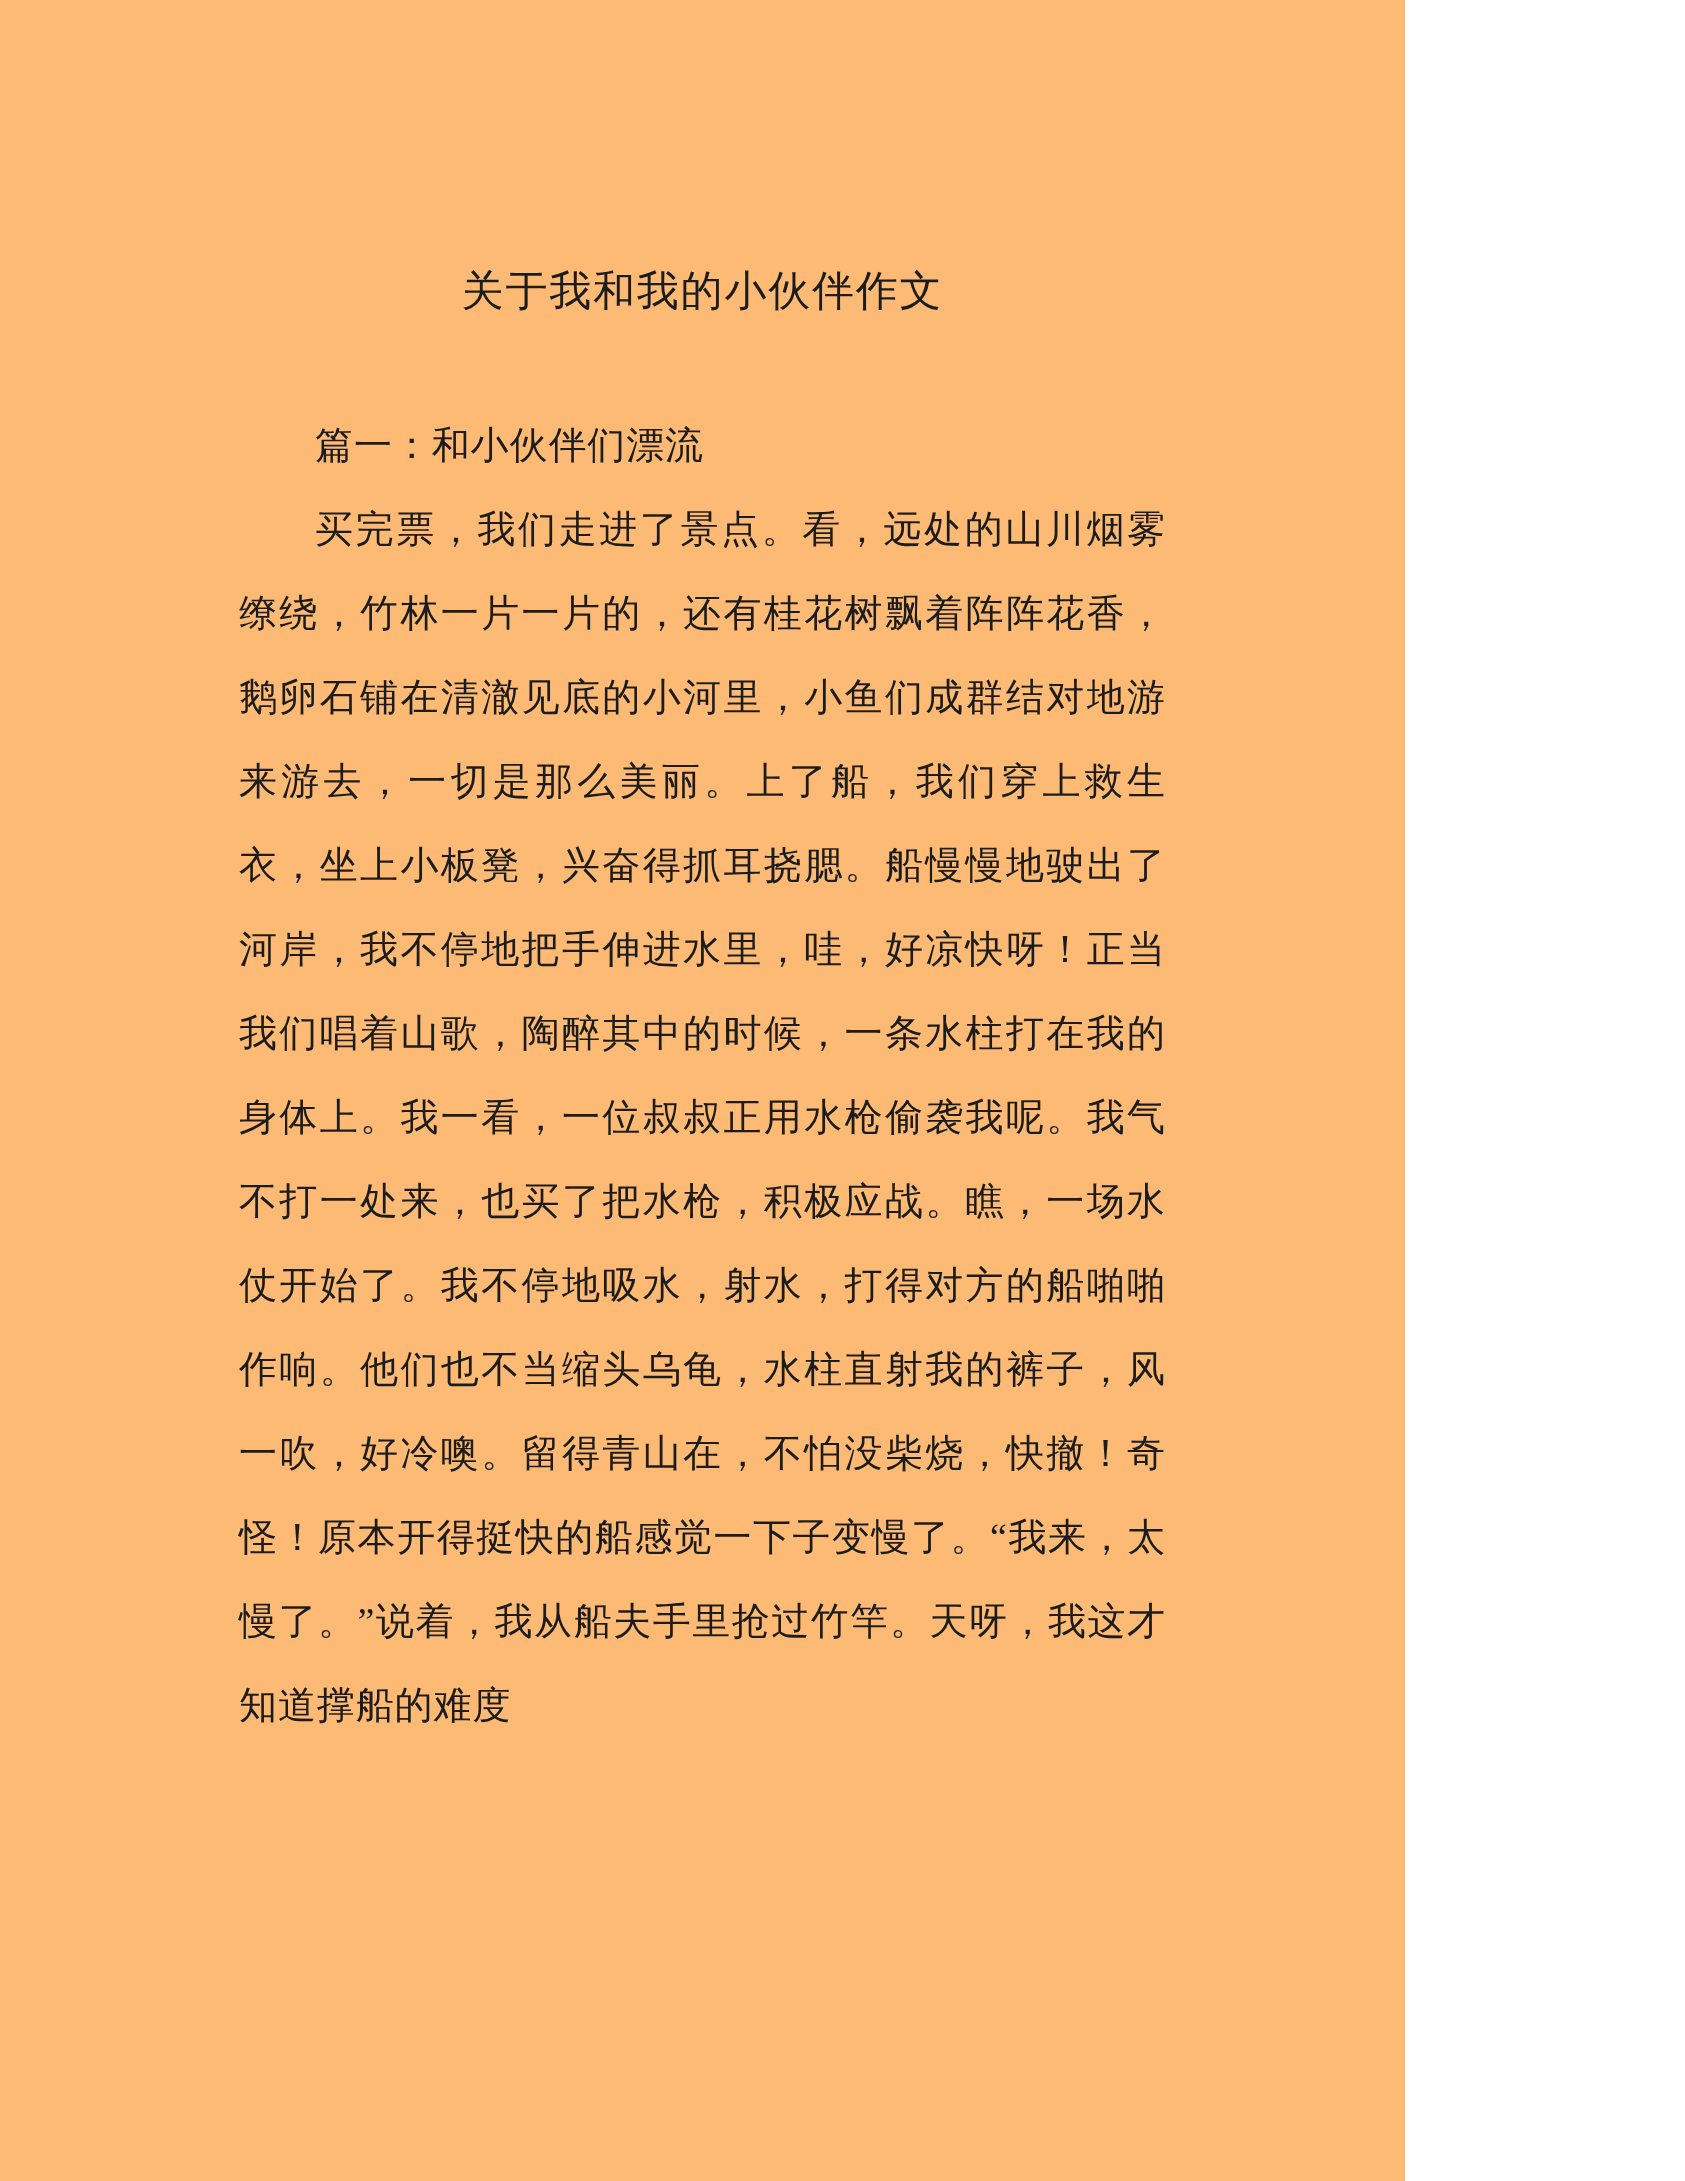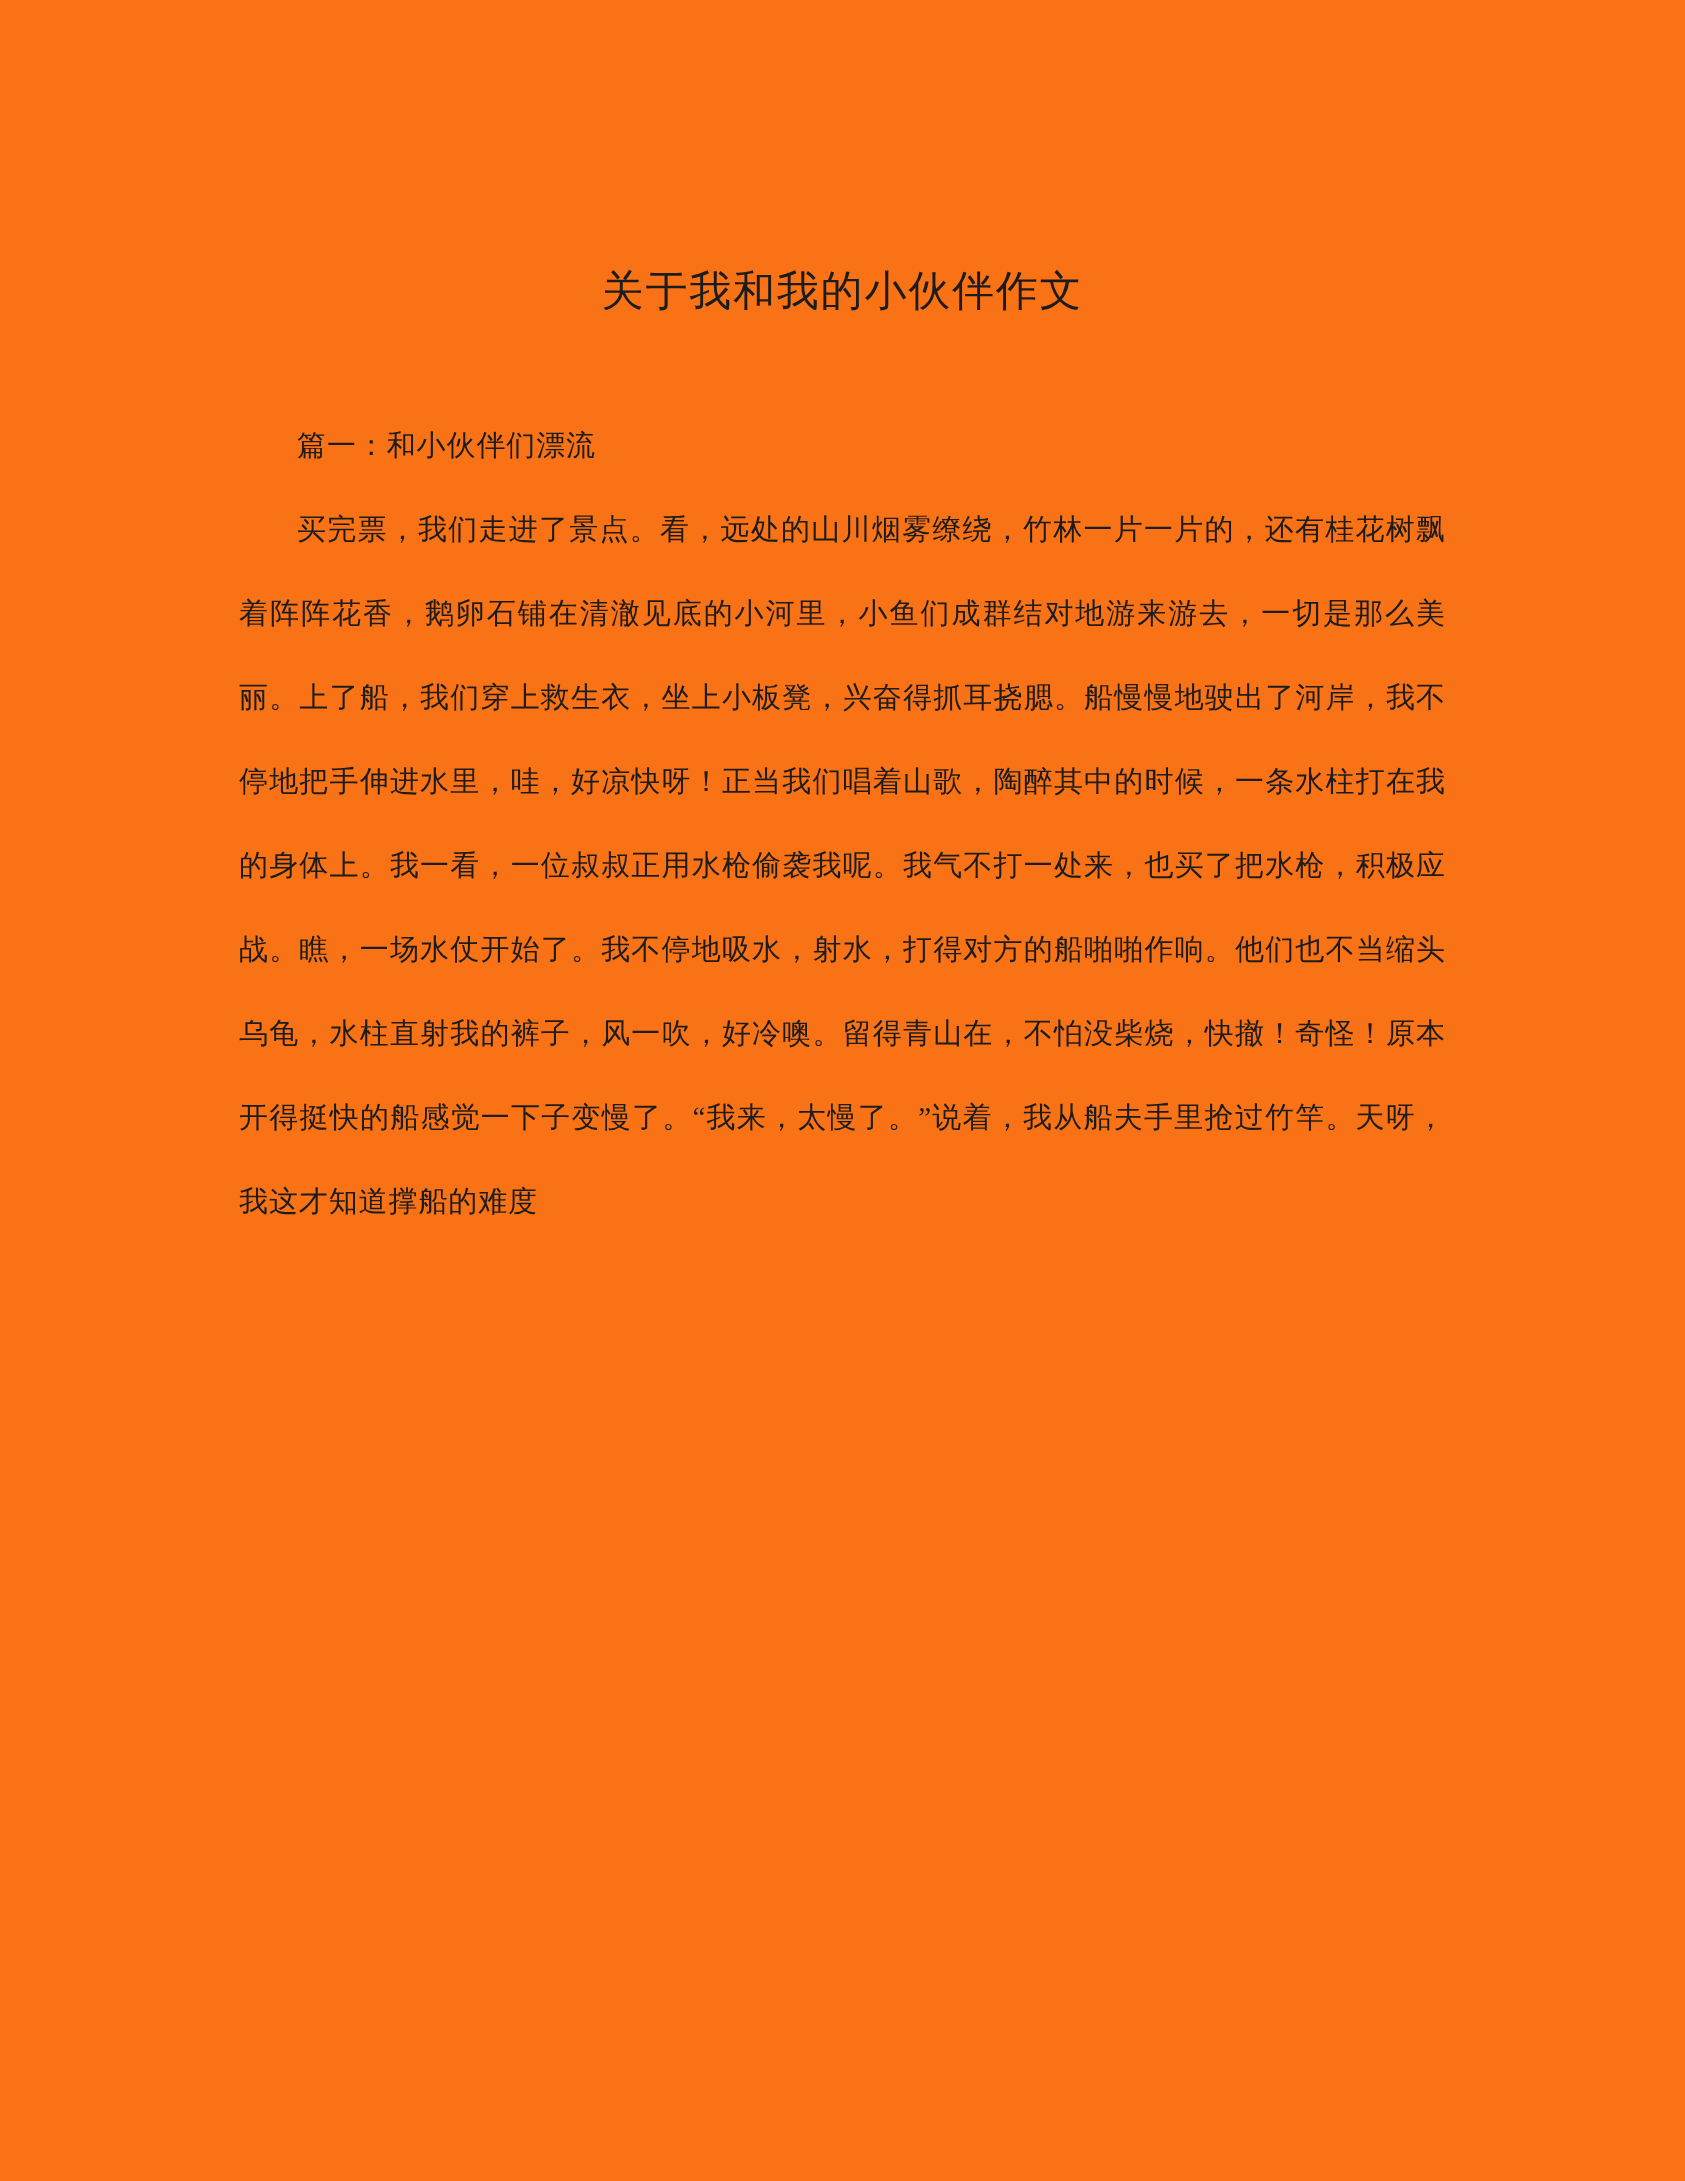--- a/index.html
+++ b/index.html
@@ -5,38 +5,38 @@
   html, body {
     margin: 0;
     padding: 0;
     background: #ffffff;
     width: 1685px;
     height: 2181px;
     overflow: hidden;
   }
   .page {
     position: relative;
-    width: 1685px;
+    width: 1405px;
     height: 2181px;
-    background: #f97316;
+    background: #fdba74;
     font-family: "Liberation Serif", "DejaVu Serif", serif;
     color: #212121;
     box-sizing: border-box;
     padding: 263px 239px 0 239px;
   }
   .doc-title {
     text-align: center;
     font-size: 42px;
     font-weight: 400;
     letter-spacing: 1.8px;
     margin: 0 0 84px 0;
     color: #1c1c1c;
   }
   .doc-body p {
-    font-size: 29px;
+    font-size: 38px;
     line-height: 84px;
     text-indent: 2em;
     text-align: justify;
     margin: 0;
     padding: 0;
     letter-spacing: 0.9px;
     word-break: break-all;
     color: #1c1c1c;
   }
 </style>

